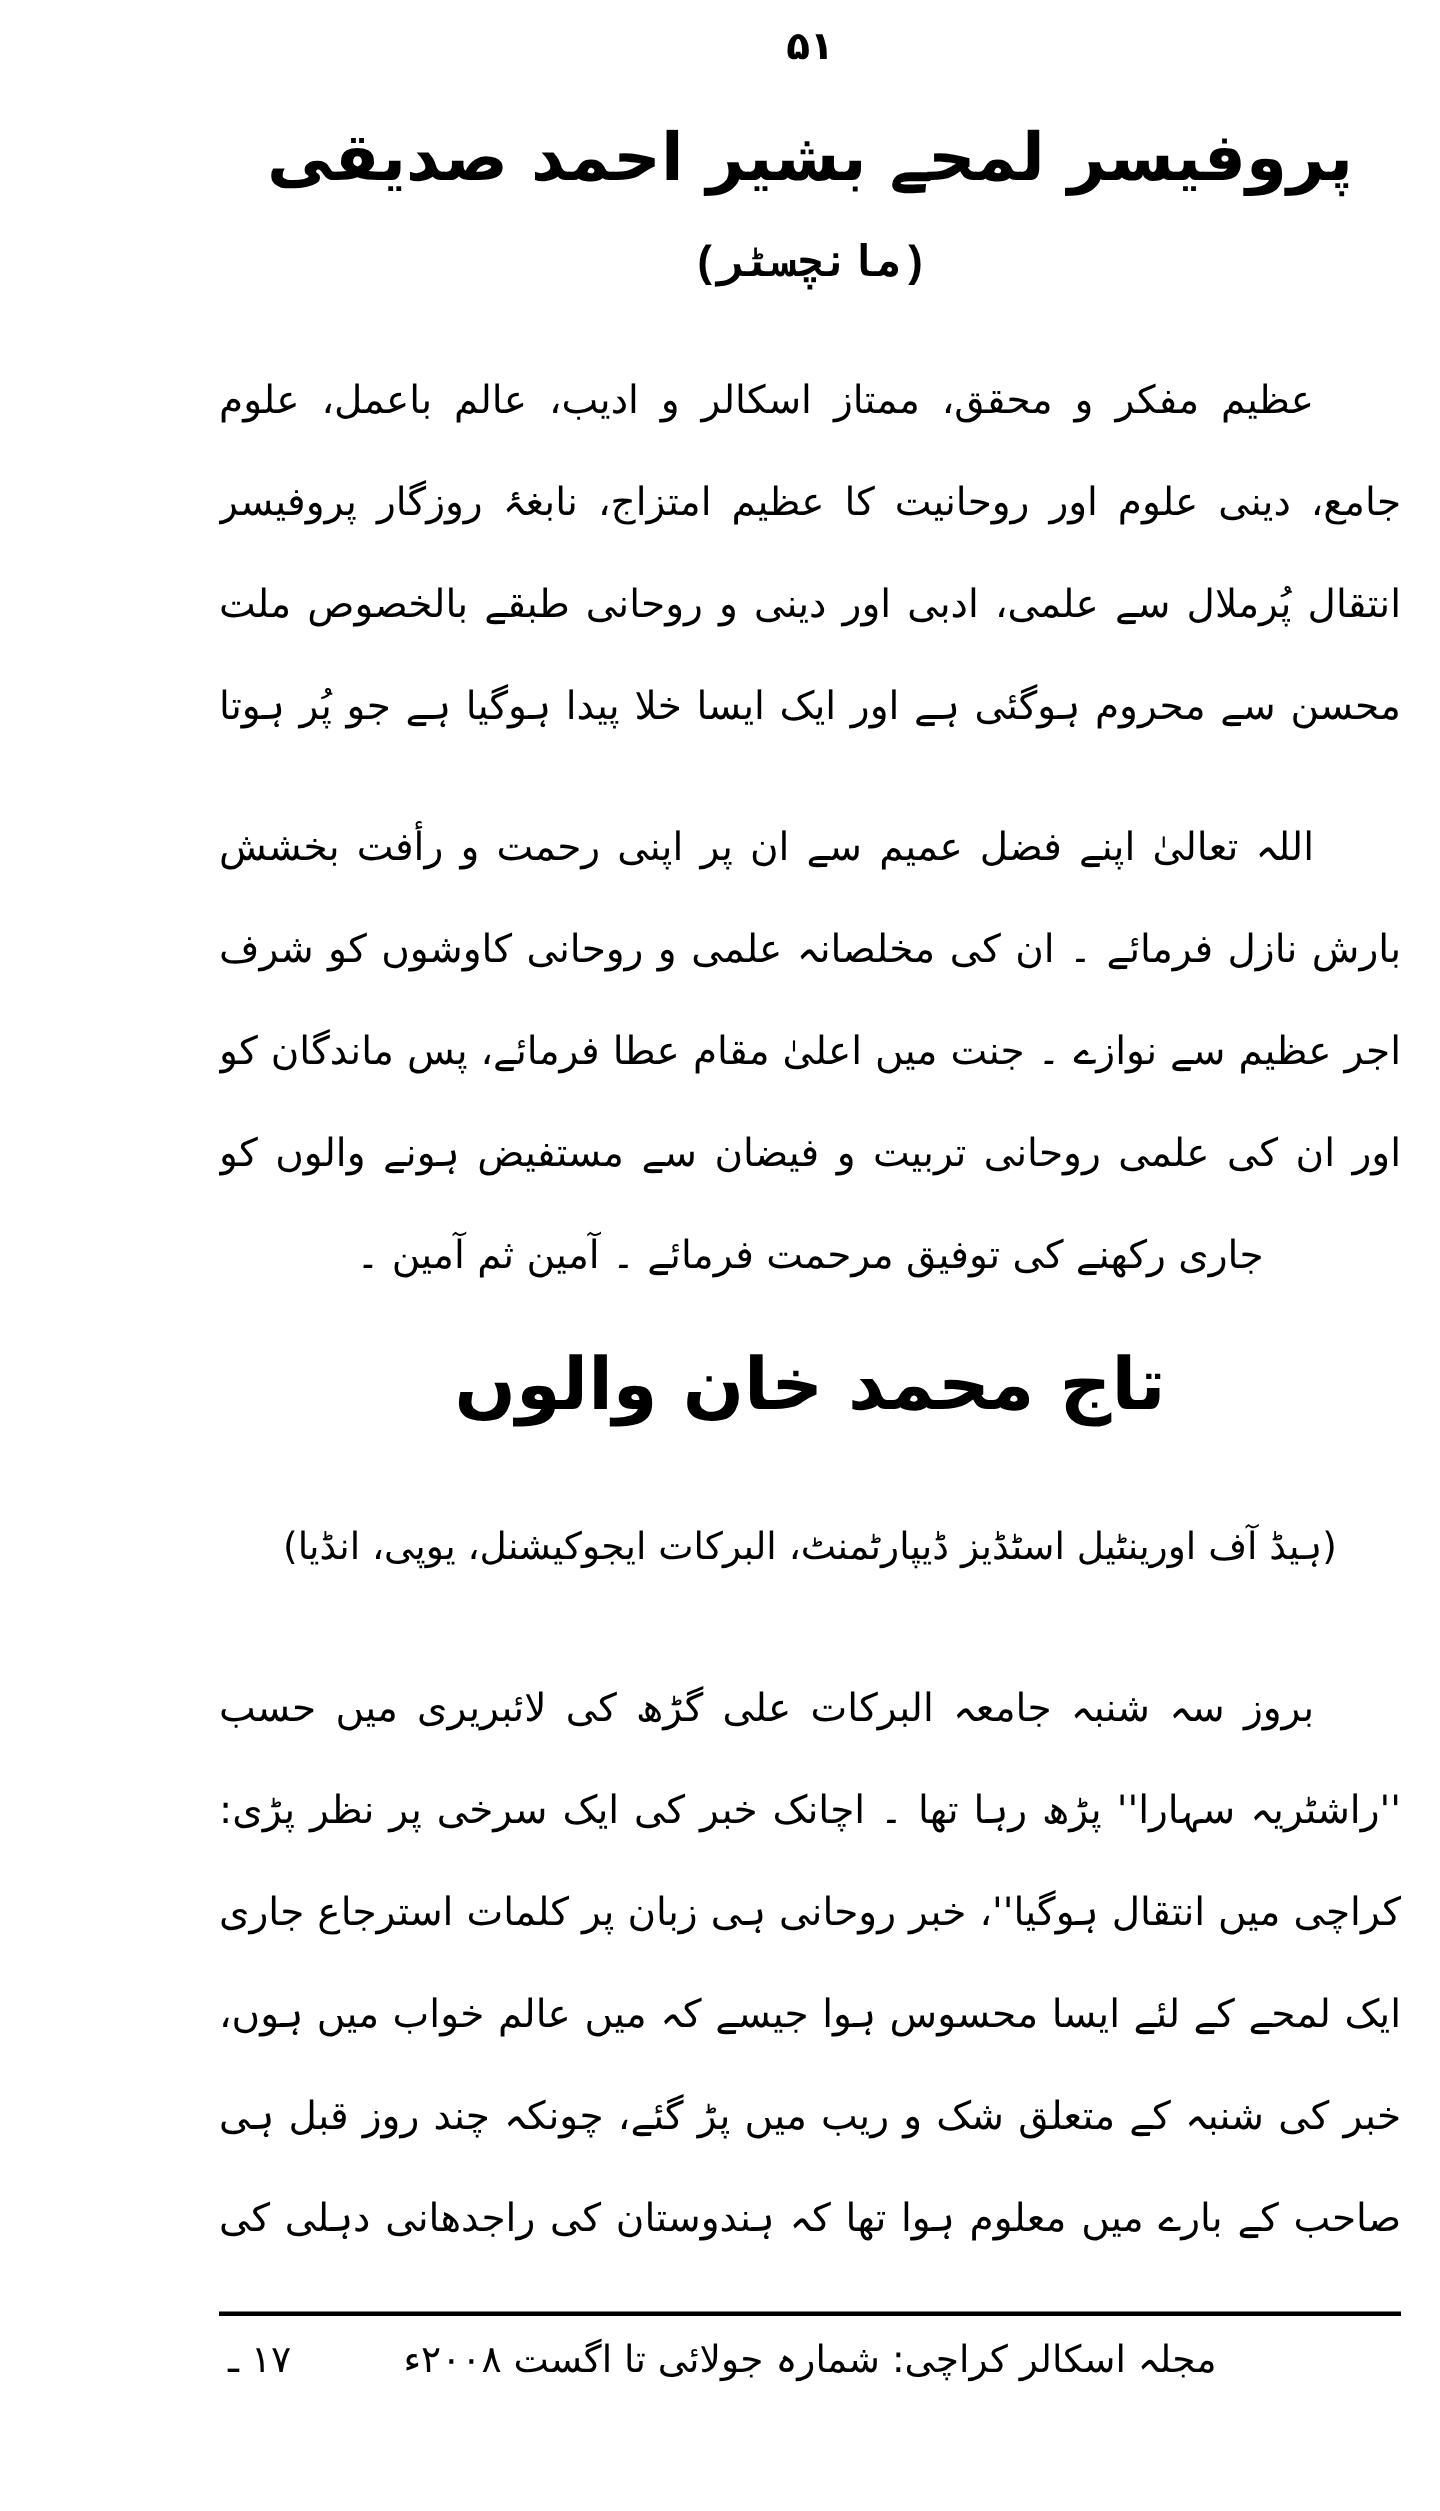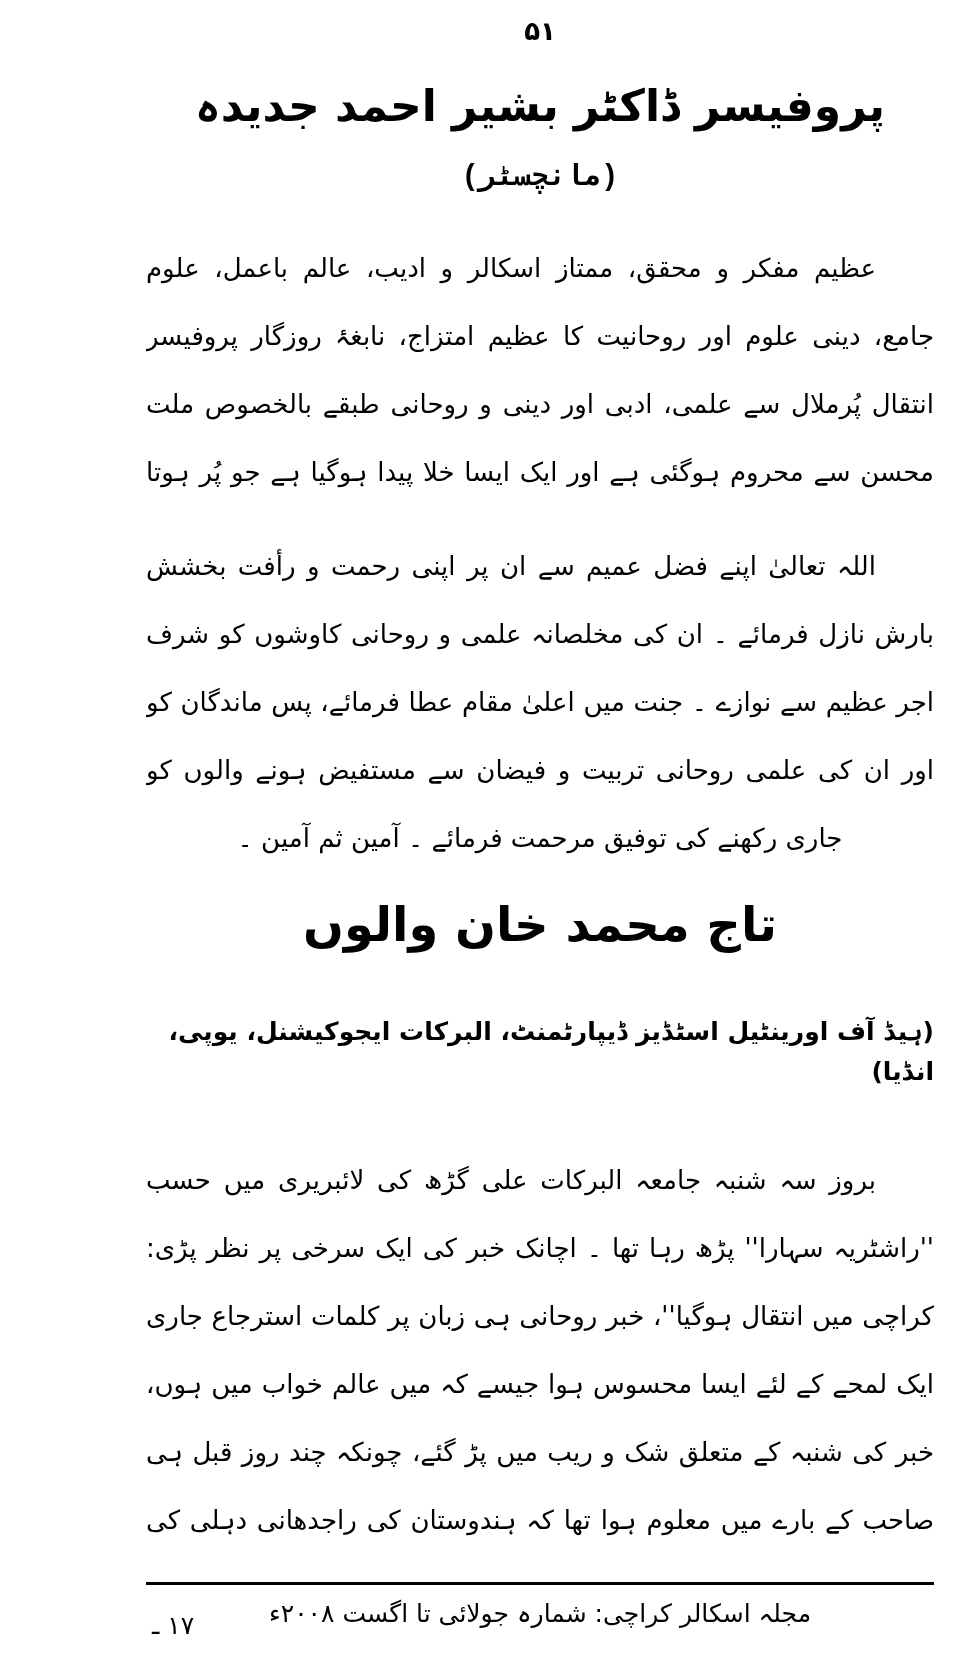--- a/index.html
+++ b/index.html
@@ -61,54 +61,54 @@
     text-align-last: center;
   }
   .title2 {
     text-align: center;
     font-size: 48px;
     font-weight: bold;
     margin: 16px 0 0 0;
     line-height: 72px;
   }
   .subtitle {
-    text-align: right;
+    text-align: center;
     font-size: 25px;
-    font-weight: bold;
+    font-weight: normal;
     margin: 52px 0 0 0;
     line-height: 40px;
   }
   .footrule {
     border: none;
     border-top: 3px solid #000000;
     margin: 28px 0 0 0;
     width: 100%;
   }
   .footnote {
     position: relative;
     font-size: 25px;
     line-height: 58px;
     height: 58px;
     text-align: center;
   }
   .footnote-marker {
     position: absolute;
     left: 6px;
-    top: 12px;
+    top: 0;
     direction: rtl;
   }
 </style>
 </head>
 <body>
 
 <div class="page">
 
   <div class="pagenum">۵۱</div>
 
-  <h1 class="title1"><span>پروفیسر ڈاکٹر بشیر احمد جدیدہ</span> <span class="title-paren">(مانچسٹر)</span></h1>
+  <h1 class="title1"><span>پروفیسر لمحے بشیر احمد صدیقی</span> <span class="title-paren">(مانچسٹر)</span></h1>
 
   <div class="para para1">
     <div class="tline first">عظیم مفکر و محقق، ممتاز اسکالر و ادیب، عالم باعمل، علوم جدیدہ و قدیمہ کے</div>
     <div class="tline">جامع، دینی علوم اور روحانیت کا عظیم امتزاج، نابغۂ روزگار پروفیسر ڈاکٹر محمد مسعود احمد</div>
     <div class="tline">انتقال پُرملال سے علمی، ادبی اور دینی و روحانی طبقے بالخصوص ملت اسلامیہ اپنے ایک</div>
     <div class="tline">محسن سے محروم ہوگئی ہے اور ایک ایسا خلا پیدا ہوگیا ہے جو پُر ہوتا ہوا نظر نہیں آتا ۔</div>
   </div>
 
   <div class="para para2">
     <div class="tline first">اللہ تعالیٰ اپنے فضل عمیم سے ان پر اپنی رحمت و رأفت بخشش اور مغفرت کی</div>

